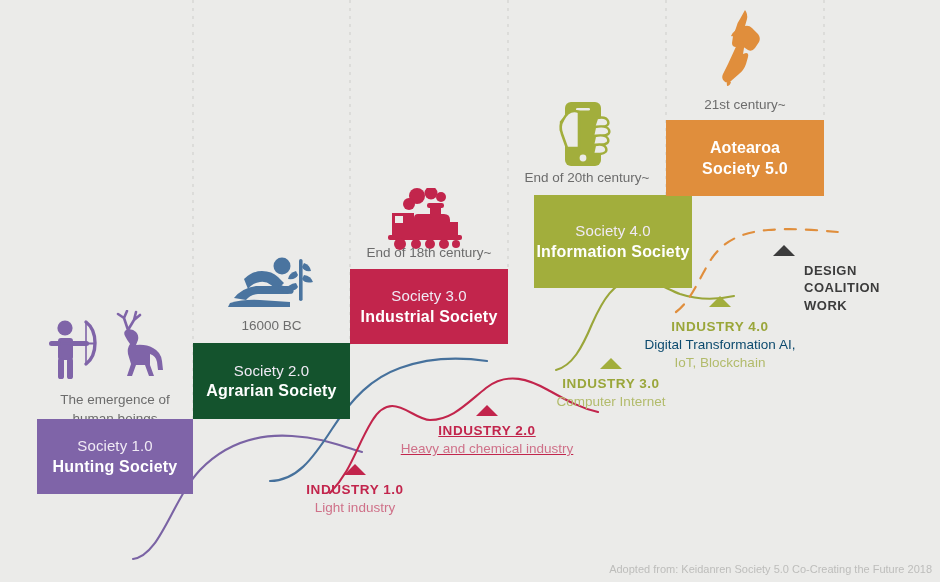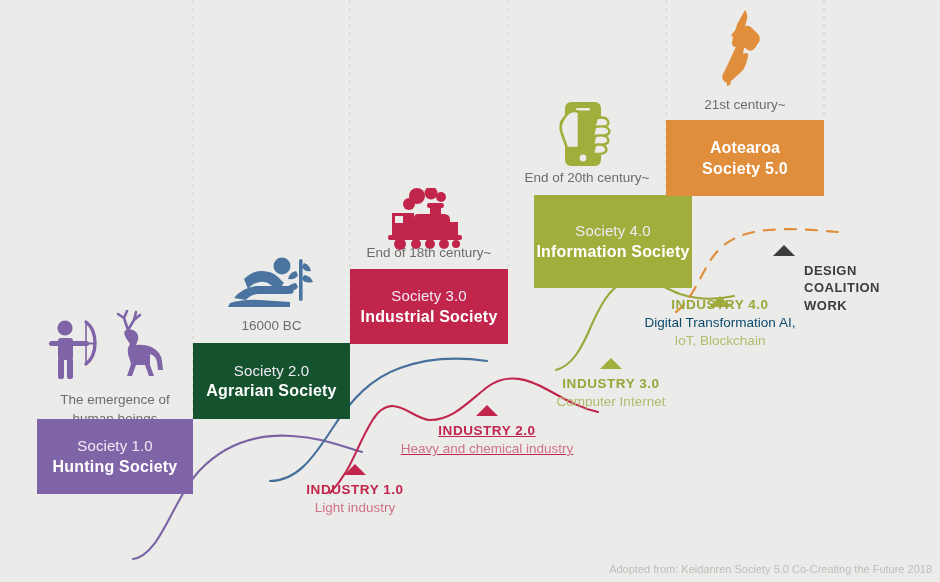--- a/index.html
+++ b/index.html
@@ -248,21 +248,21 @@
     <div class="c-desc" style="color:#cf7189;">Heavy and chemical industry</div>
   </div>
 
   <div class="marker" style="left:600px;top:358px;border-bottom:11px solid #a2ae3c;"></div>
   <div class="callout" style="left:511px;top:375px;width:200px;color:#9aa63a;">
     <div class="c-title">INDUSTRY 3.0</div>
     <div class="c-desc" style="color:#b2bb6b;">Computer Internet</div>
   </div>
 
   <div class="marker" style="left:709px;top:296px;border-bottom:11px solid #a2ae3c;"></div>
-  <div class="callout" style="left:620px;top:296px;width:200px;color:#9aa63a;">
+  <div class="callout" style="left:620px;top:318px;width:200px;color:#9aa63a;">
     <div class="c-title">INDUSTRY 4.0</div>
     <div class="c-desc" style="color:#0c4a6e;">Digital Transformation AI,</div>
     <div class="c-desc" style="color:#b2bb6b;">IoT, Blockchain</div>
   </div>
 
   <div class="marker" style="left:773px;top:245px;border-bottom:11px solid #3c3c3c;"></div>
   <div class="dcw" style="left:778px;top:262px;width:120px;">
     <div>DESIGN</div>
     <div>COALITION</div>
     <div>WORK</div>

